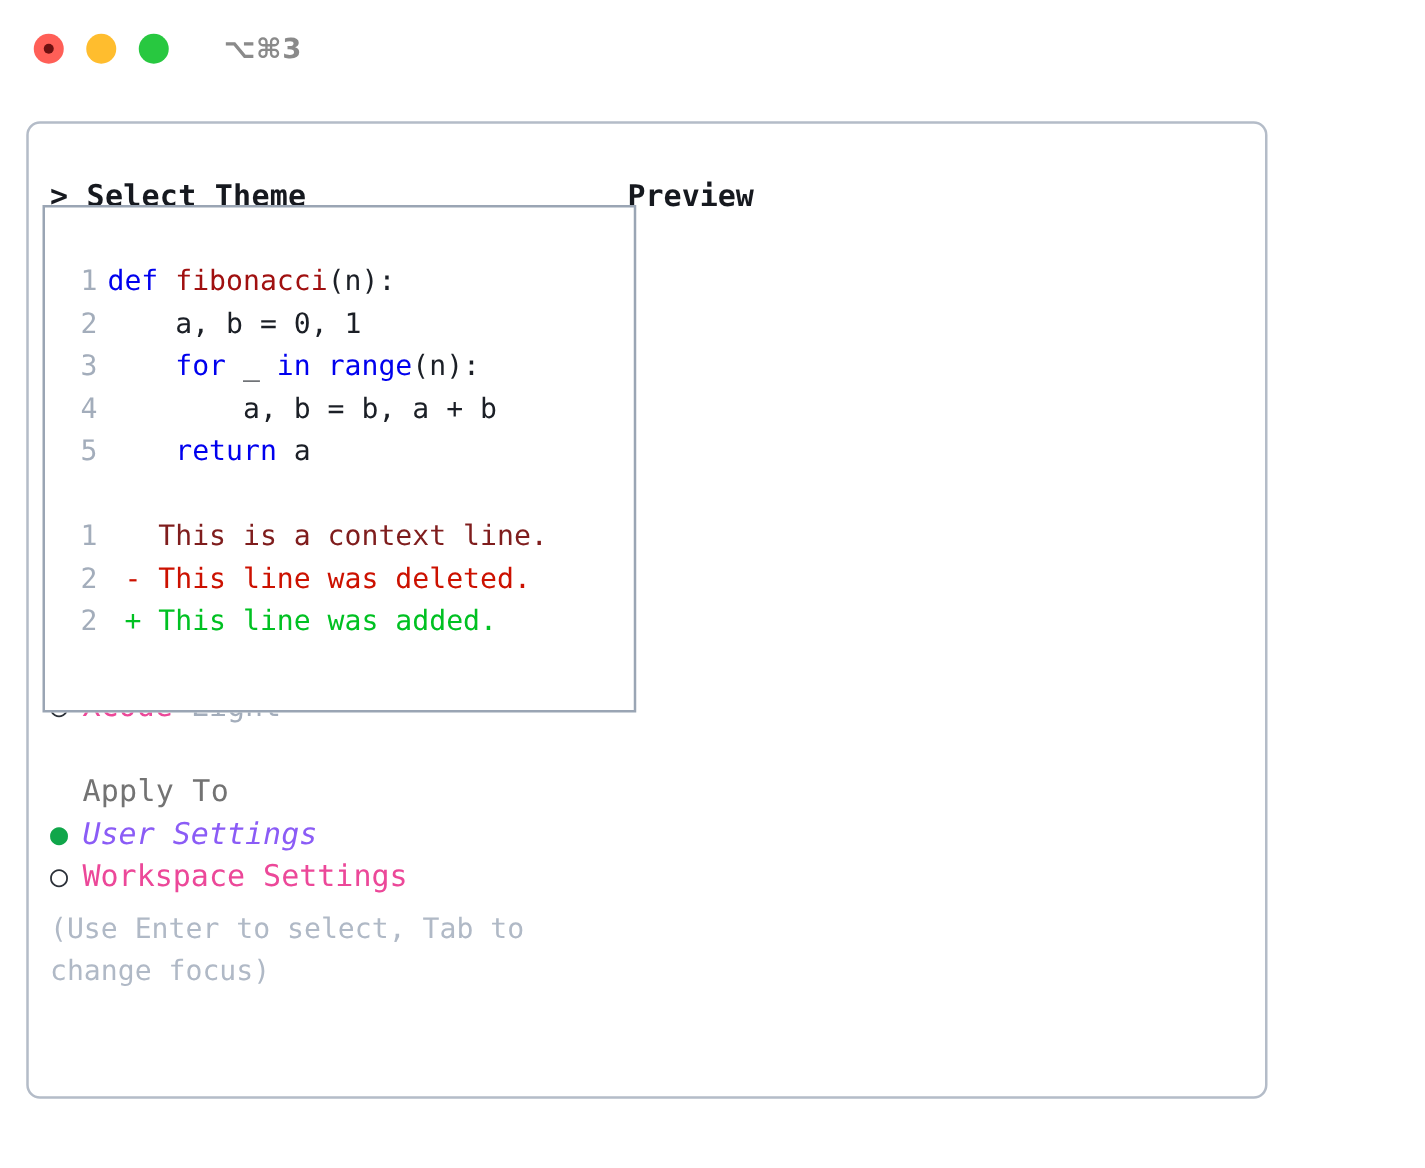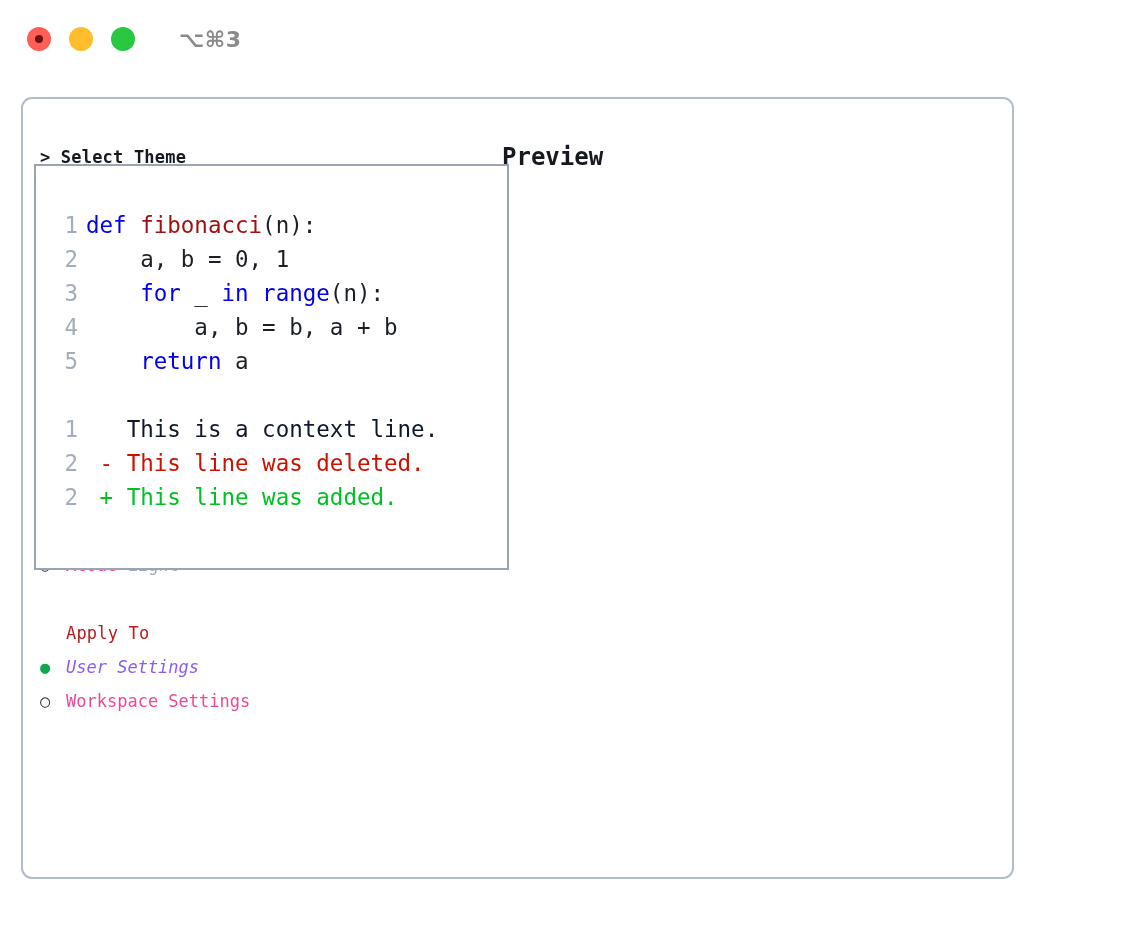--- a/index.html
+++ b/index.html
@@ -85,21 +85,21 @@
   
   .left-col {
     position: absolute;
     left: 17px;
     top: 41px;
     width: 470px;
   }
   .row {
     height: 34px;
     line-height: 34px;
-    font-size: 17px;
+    font-size: 24px;
     white-space: nowrap;
     color: #2b3038;
   }
   .heading {
     font-weight: bold;
     color: #16191f;
     letter-spacing: 0.2px;
   }
   .marker {
     display: inline-block;
@@ -156,21 +156,21 @@
   .ln {
     display: inline-block;
     width: 28px;
     text-align: right;
     color: #a3adbb;
     margin-right: 8px;
   }
   .kw   { color: #0000ee; }
   .fn   { color: #a01010; }
   .plain{ color: #1b1f26; }
-  .ctx  { color: #0f172a; }
+  .ctx  { color: #7f1d1d; }
   .del  { color: #cc1100; }
   .add  { color: #00c122; margin-top: 42px; }
   .blank-line { height: 34px; }
 </style>
 </head>
 <body>
 
 <div class="app-window">
 
   <div class="titlebar">
@@ -199,26 +199,27 @@
             <div class="row"><span class="marker">○</span><span class="name">ANSI Light</span><span class="label-muted"> Light</span></div>
             <div class="row"><span class="marker">○</span><span class="name">Ayu Light</span><span class="label-muted"> Light</span></div>
             <div class="row selected"><span class="marker sel">●</span><span class="name">Default Light</span><span class="label-muted"> Light</span></div>
             <div class="row"><span class="marker">○</span><span class="name">GitHub Light</span><span class="label-muted"> Light</span></div>
             <div class="row"><span class="marker">○</span><span class="name">Google Code</span><span class="label-muted"> Light</span></div>
             <div class="row"><span class="marker">○</span><span class="name">XCode</span><span class="label-muted"> Light</span></div>
           </div>
 
         <div class="spacer"></div>
 
-        <div class="row heading" style="padding-left:26px;font-weight:normal;color:#b91c1c;">Apply To</div>
+        <div class="row heading" style="padding-left:26px;font-weight:normal;color:#737373;">Apply To</div>
         <div id="apply-list">
             <div class="row selected"><span class="marker sel">●</span><span class="name">User Settings</span></div>
             <div class="row"><span class="marker">○</span><span class="name">Workspace Settings</span></div>
           </div>
 
+        <div class="hint">(Use Enter to select, Tab to change focus)</div>
       </div>
 
       <div class="right-col">
         <div class="preview-title">Preview</div>
       </div>
 
       <div class="preview-box">
         <div class="code-area">
           <div id="code-lines">
               <div class="code-line"><span class="ln">1</span><span class="kw">def </span><span class="fn">fibonacci</span><span class="plain">(n):</span></div>

